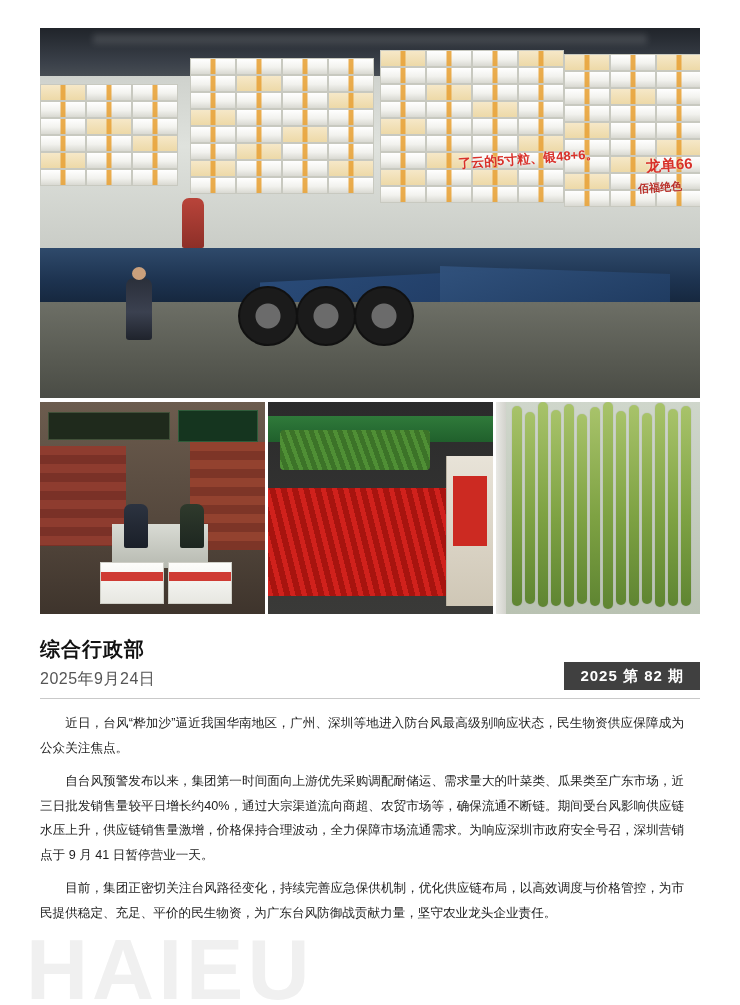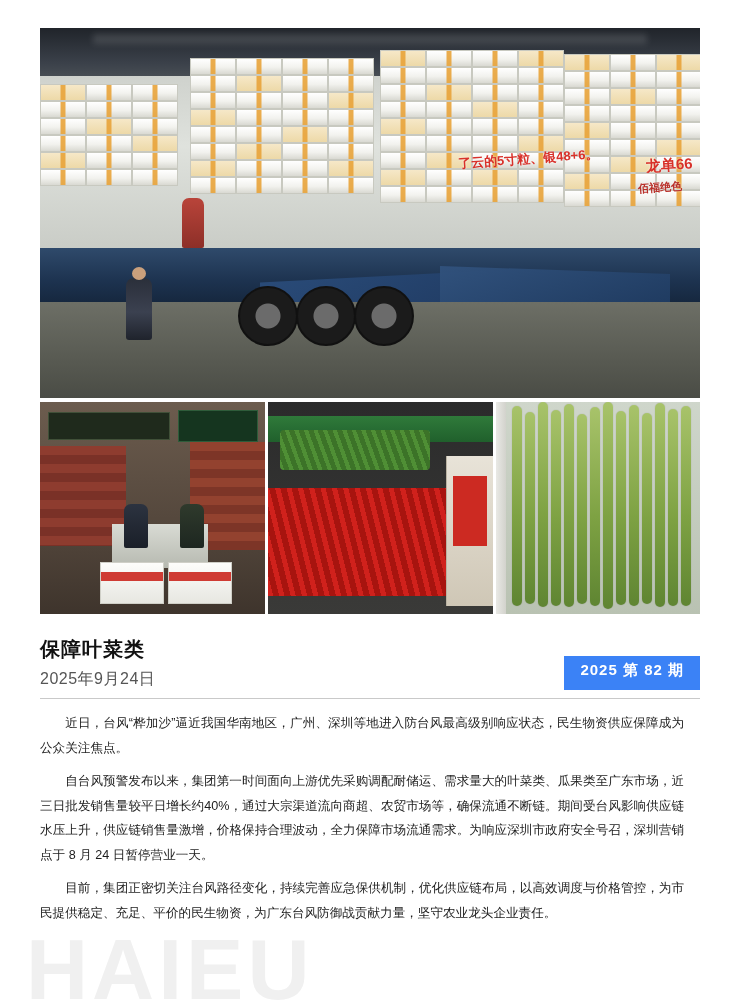--- a/index.html
+++ b/index.html
@@ -245,25 +245,25 @@
     letter-spacing: 1px;
     color: #111;
   }
   .dept-date {
     font-size: 16px;
     color: #555;
     margin-top: 6px;
     letter-spacing: .5px;
   }
   .issue-badge {
-    background: #3b82f6;
+    background: #404040;
     color: #ffffff;
     font-size: 15px;
     font-weight: 700;
-    padding: 5px 16px 10px 16px;
+    padding: 5px 16px 4px 16px;
     letter-spacing: 1px;
     white-space: nowrap;
   }
 
   .rule {
     width: 660px;
     height: 1px;
     background: #c9c9c9;
     margin-top: 8px;
   }
@@ -553,28 +553,28 @@
       <div class="bean" style="left:133px; top:3px;  height:201px;"></div>
       <div class="bean" style="left:146px; top:11px; height:191px;"></div>
       <div class="bean" style="left:159px; top:1px;  height:204px;"></div>
       <div class="bean" style="left:172px; top:7px;  height:197px;"></div>
       <div class="bean" style="left:185px; top:4px;  height:200px;"></div>
     </div>
   </div>
 
   <div class="dept-row">
     <div>
-      <div class="dept-name">保障叶菜类</div>
+      <div class="dept-name">综合行政部</div>
       <div class="dept-date">2025年9月24日</div>
     </div>
     <div class="issue-badge">2025  第 82 期</div>
   </div>
 
   <div class="rule"></div>
 
 
   <div class="body-copy">
     <p>近日，台风“桦加沙”逼近我国华南地区，广州、深圳等地进入防台风最高级别响应状态，民生物资供应保障成为公众关注焦点。</p>
-    <p>自台风预警发布以来，集团第一时间面向上游优先采购调配耐储运、需求量大的叶菜类、瓜果类至广东市场，近三日批发销售量较平日增长约40%，通过大宗渠道流向商超、农贸市场等，确保流通不断链。期间受台风影响供应链水压上升，供应链销售量激增，价格保持合理波动，全力保障市场流通需求。为响应深圳市政府安全号召，深圳营销点于 8 月 24 日暂停营业一天。</p>
+    <p>自台风预警发布以来，集团第一时间面向上游优先采购调配耐储运、需求量大的叶菜类、瓜果类至广东市场，近三日批发销售量较平日增长约40%，通过大宗渠道流向商超、农贸市场等，确保流通不断链。期间受台风影响供应链水压上升，供应链销售量激增，价格保持合理波动，全力保障市场流通需求。为响应深圳市政府安全号召，深圳营销点于 9 月 41 日暂停营业一天。</p>
     <p>目前，集团正密切关注台风路径变化，持续完善应急保供机制，优化供应链布局，以高效调度与价格管控，为市民提供稳定、充足、平价的民生物资，为广东台风防御战贡献力量，坚守农业龙头企业责任。</p>
   </div>
 
 </div>
 
 </body></html>

